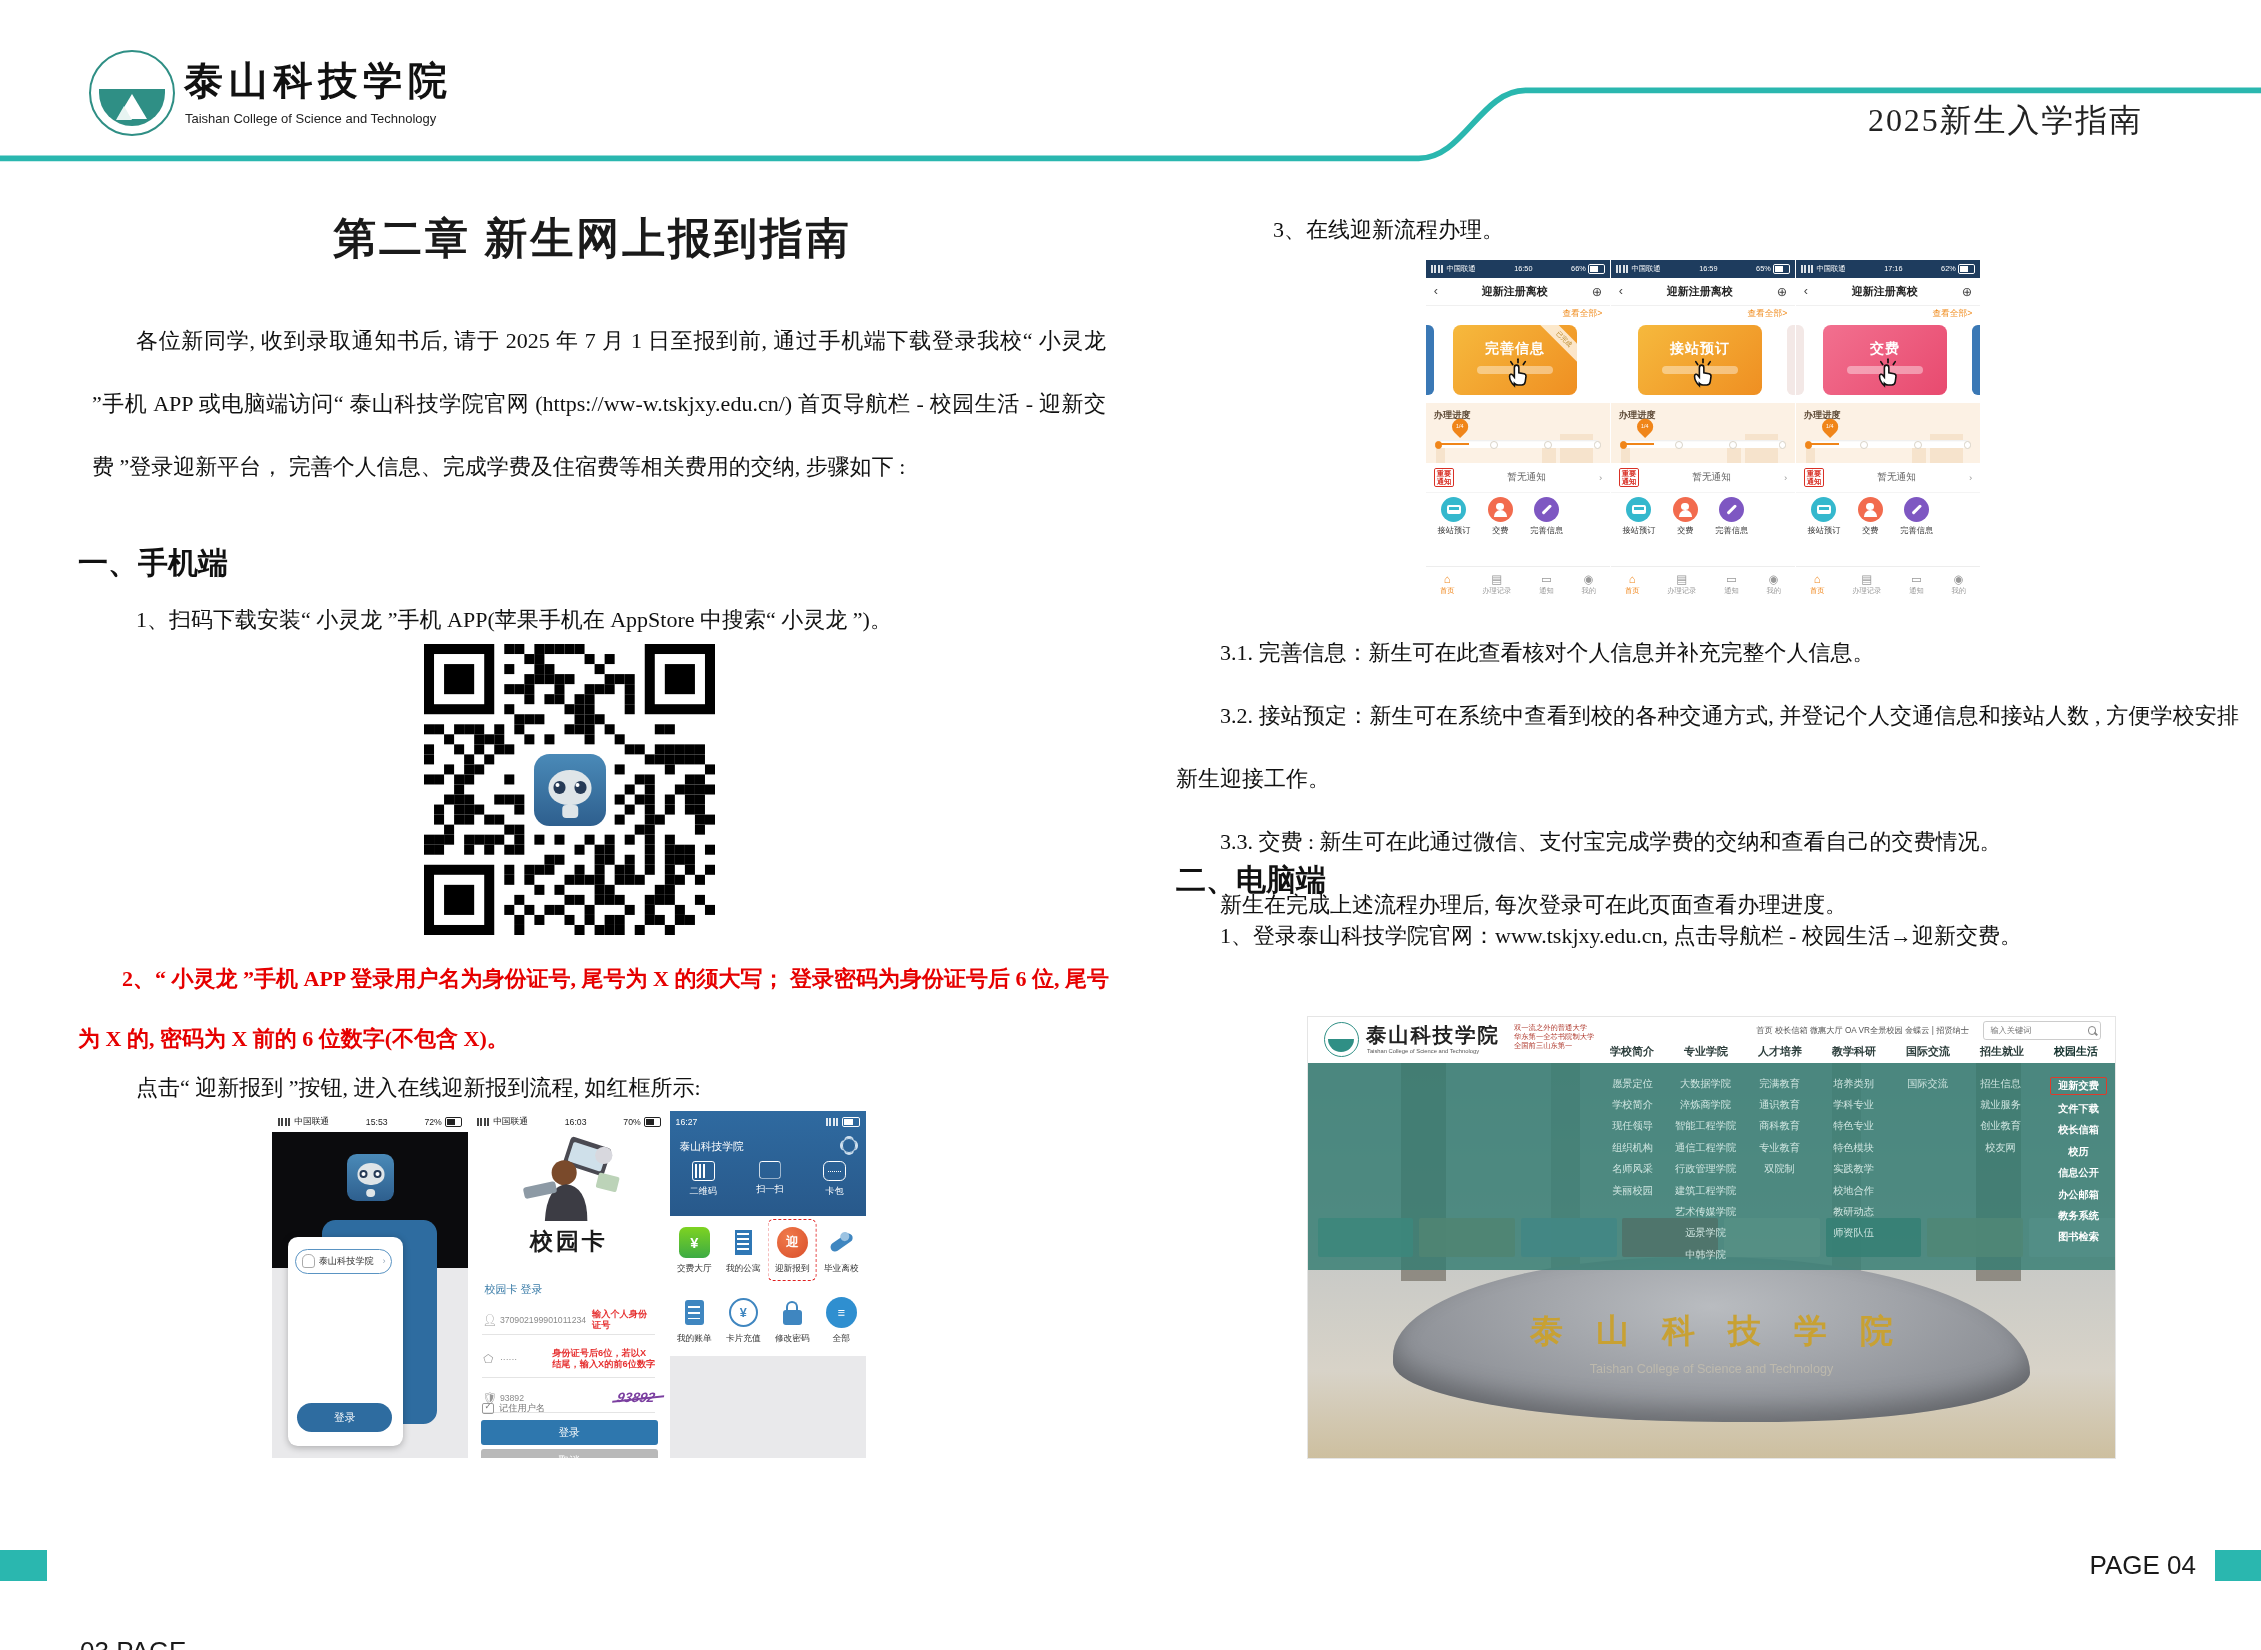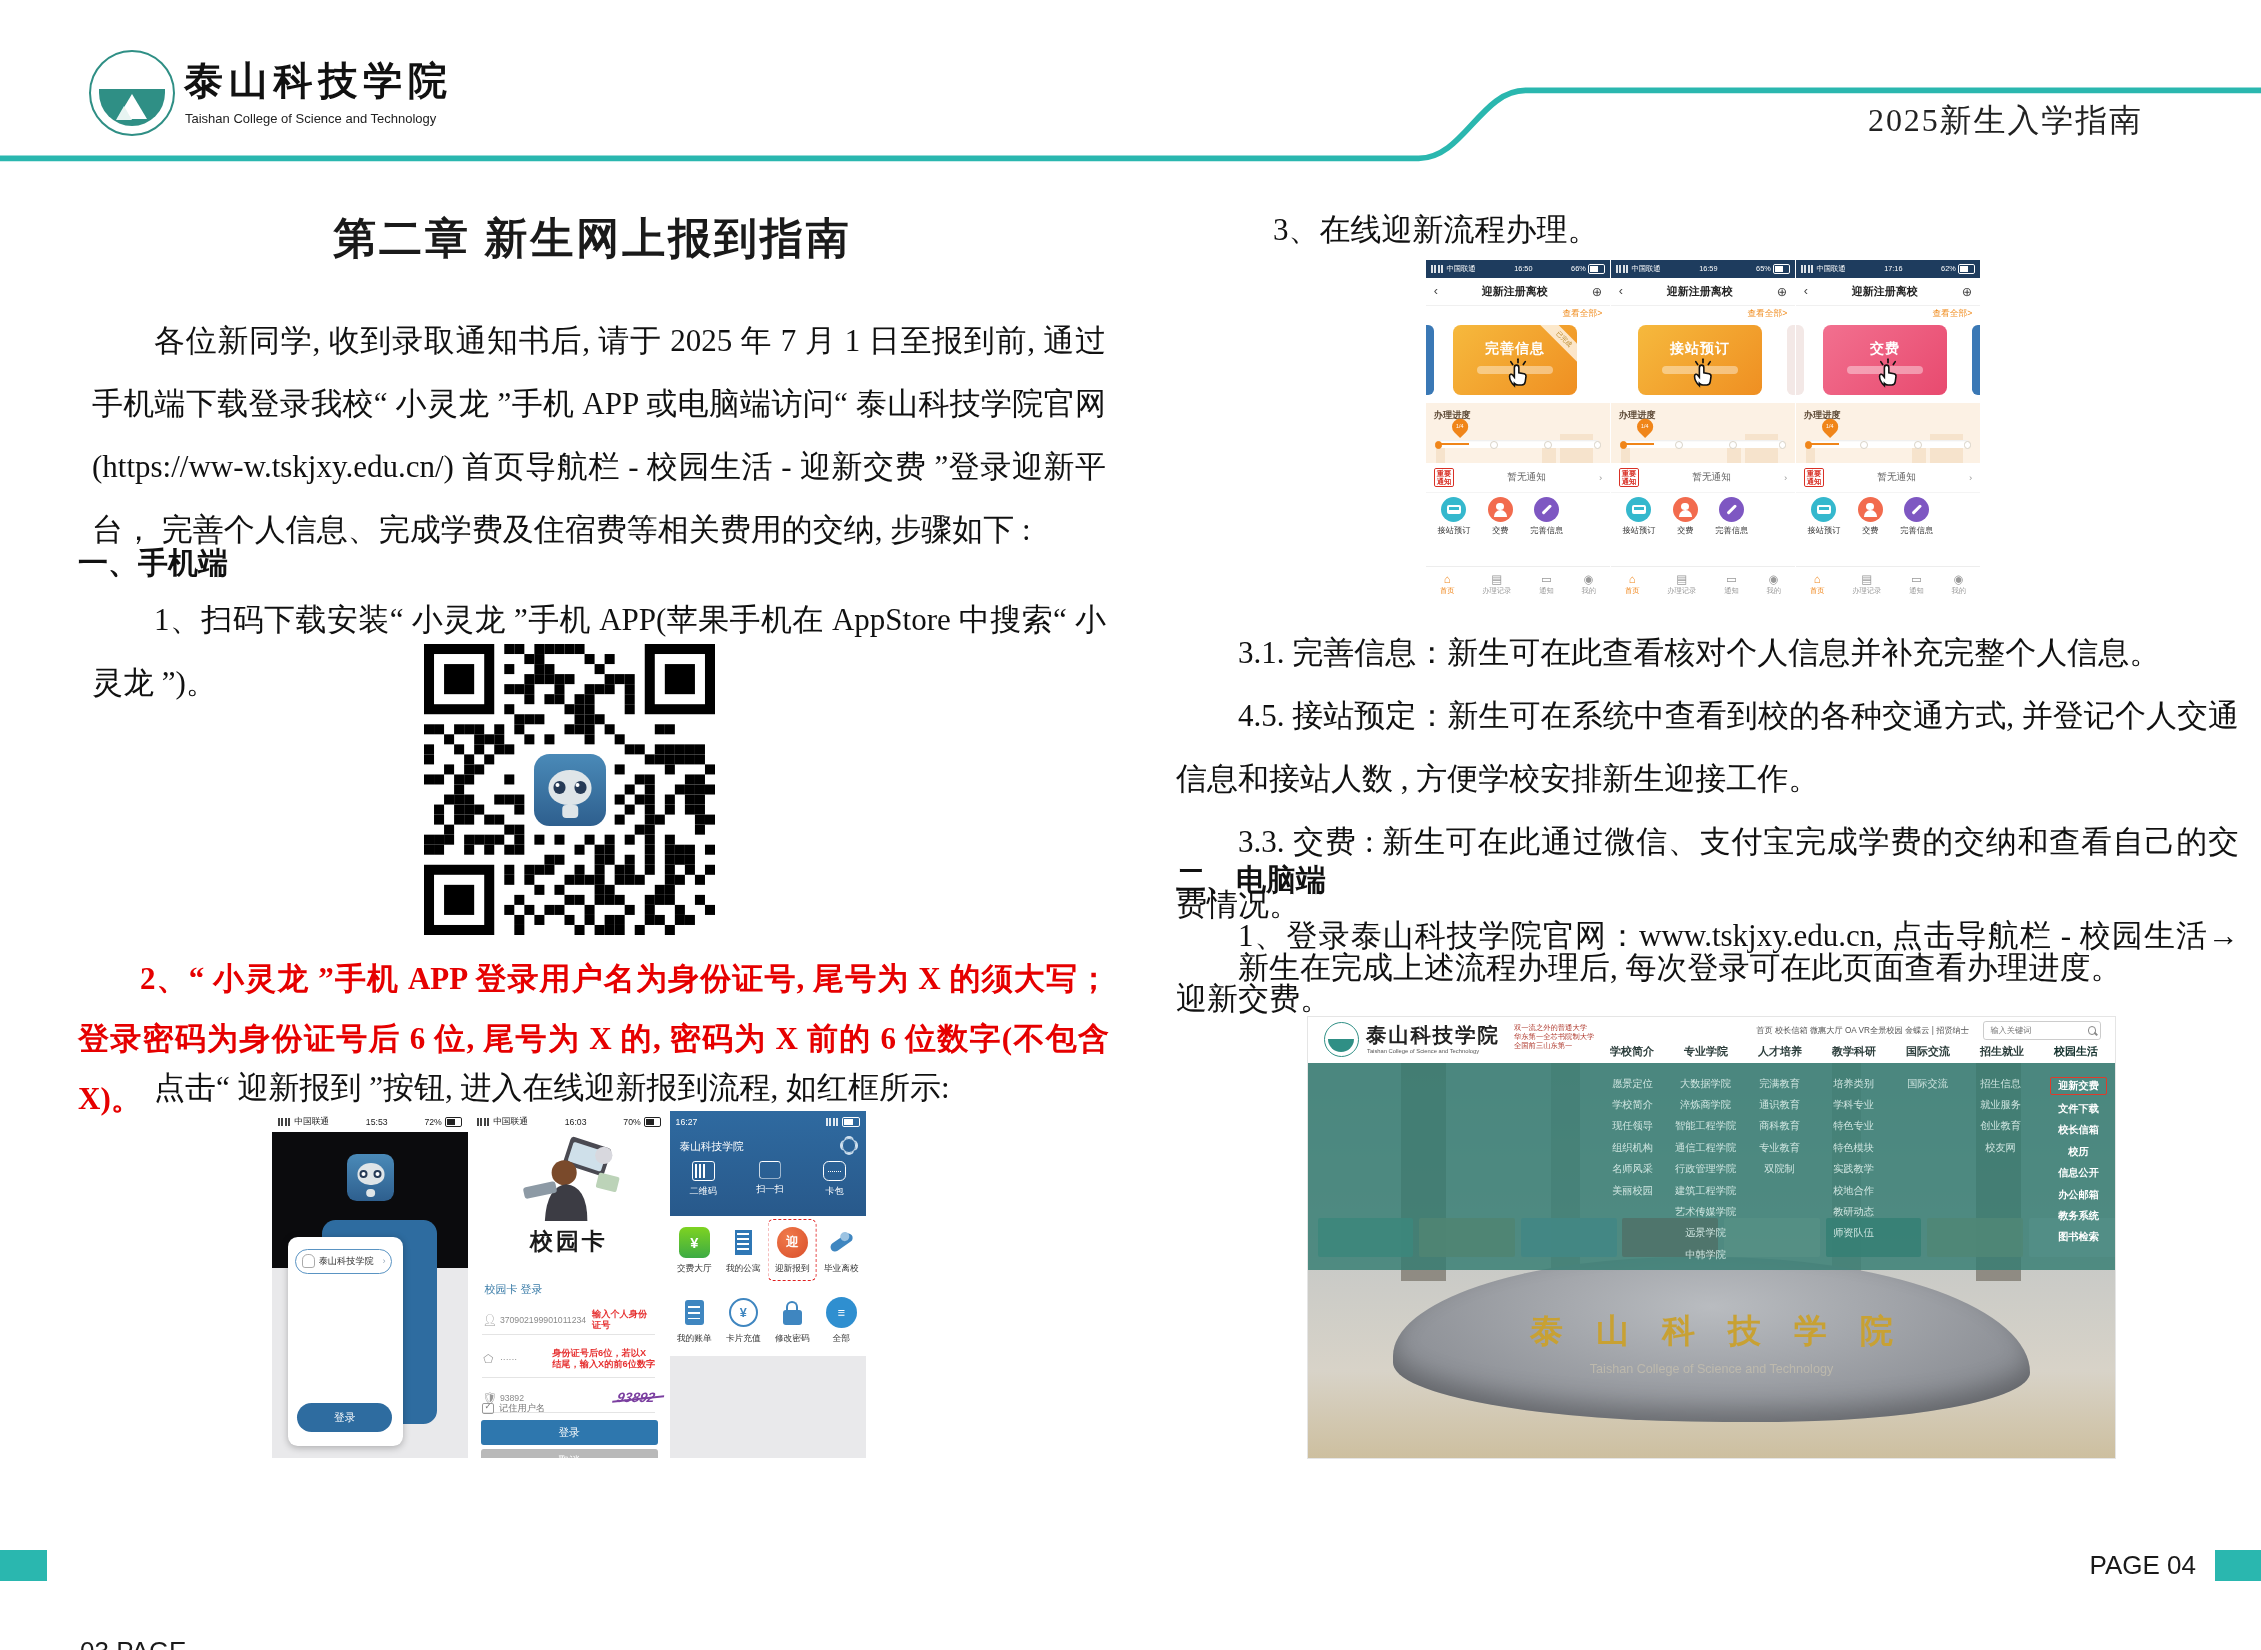--- a/index.html
+++ b/index.html
@@ -16,21 +16,21 @@
           border-bottom:25px solid #fff;}
   .emblem .tri2{position:absolute;left:30%;bottom:13.6px;width:0;height:0;border-left:8.7px solid transparent;
           border-right:8.7px solid transparent;border-bottom:14.6px solid #e8f4f2;}
   .logo-cn{position:absolute;left:184px;top:54px;font-size:39px;font-weight:700;
            font-family:"DejaVu Serif","Liberation Serif",serif;letter-spacing:5.8px;color:#111;}
   .logo-en{position:absolute;left:185px;top:111px;font-size:13px;color:#222;
            font-family:"Liberation Sans",sans-serif;}
   .guide-title{position:absolute;left:1868px;top:99px;font-size:32px;color:#222;letter-spacing:1.9px;}
   .swoosh{position:absolute;left:0;top:0;pointer-events:none;}
   
-  .para{font-size:31px;line-height:63px;text-align:justify;color:#111;}
+  .para{font-size:22px;line-height:63px;text-align:justify;color:#111;}
   .ind{text-indent:2em;}
   .hei{font-family:"Liberation Sans","DejaVu Sans",sans-serif;font-weight:700;font-size:30px;color:#111;}
   .chapter{position:absolute;left:78px;top:210px;width:1029px;text-align:center;
            font-size:43px;font-weight:700;letter-spacing:2.9px;}
   .redbold{color:#e60000;font-weight:700;}
   
   .qr{position:absolute;left:424px;top:644px;width:291px;height:291px;background:#fff;}
   .qr-logo{position:absolute;left:110px;top:110px;width:72px;height:72px;border-radius:15.5px;
            background:linear-gradient(180deg,#4a8ab8,#2e5f8e);box-shadow:0 0 0 3.9px #fff;}
   .qr-face{position:absolute;left:50%;top:15.5px;transform:translateX(-50%);width:43px;height:35px;
@@ -975,21 +975,21 @@
       <div class="tab">
             <span class="g">◉</span>
             <span>我的</span>
           </div>
     </div>
   </div>
 </div>
 
   <div class="abs" style="left:1176px;top:621px;width:1063px;">
     <div class="para ind">3.1. 完善信息：新生可在此查看核对个人信息并补充完整个人信息。</div>
-    <div class="para ind">4.5. 接站预定：新生可在系统中查看到校的各种交通方式, 并登记个人交通信息和接站人数 , 方便学校安排新生迎接工作。</div>
+    <div class="para ind">3.2. 接站预定：新生可在系统中查看到校的各种交通方式, 并登记个人交通信息和接站人数 , 方便学校安排新生迎接工作。</div>
     <div class="para ind">3.3. 交费 : 新生可在此通过微信、支付宝完成学费的交纳和查看自己的交费情况。</div>
     <div class="para ind">新生在完成上述流程办理后, 每次登录可在此页面查看办理进度。</div>
   </div>
   <div class="abs hei" style="left:1176px;top:860px;">二、电脑端</div>
   <div class="abs para ind" style="left:1176px;top:904px;width:1063px;">1、登录泰山科技学院官网：www.tskjxy.edu.cn, 点击导航栏 - 校园生活→迎新交费。</div>
 
   <div class="site">
     <div class="s-photo">
       <div class="pillar" style="left:93px;"></div>
       <div class="pillar" style="left:243px;width:29px;opacity:.35;"></div>

